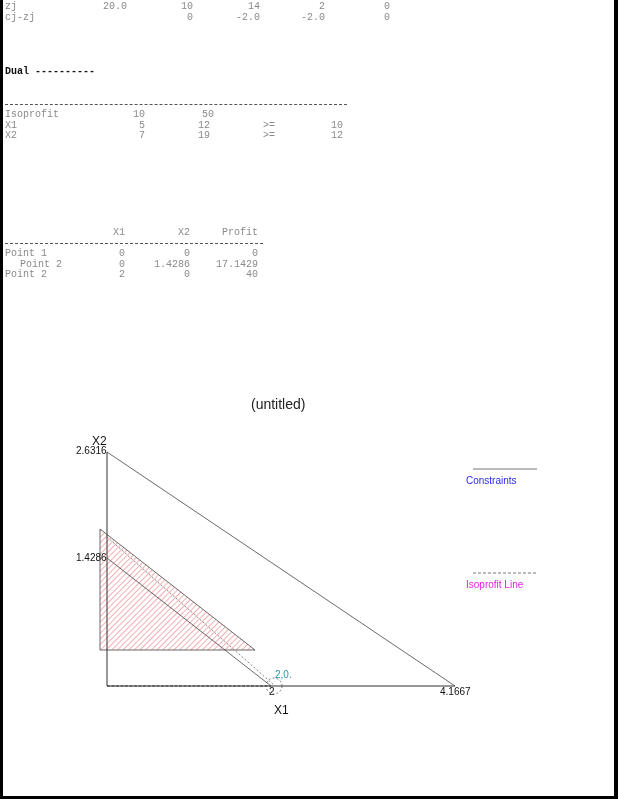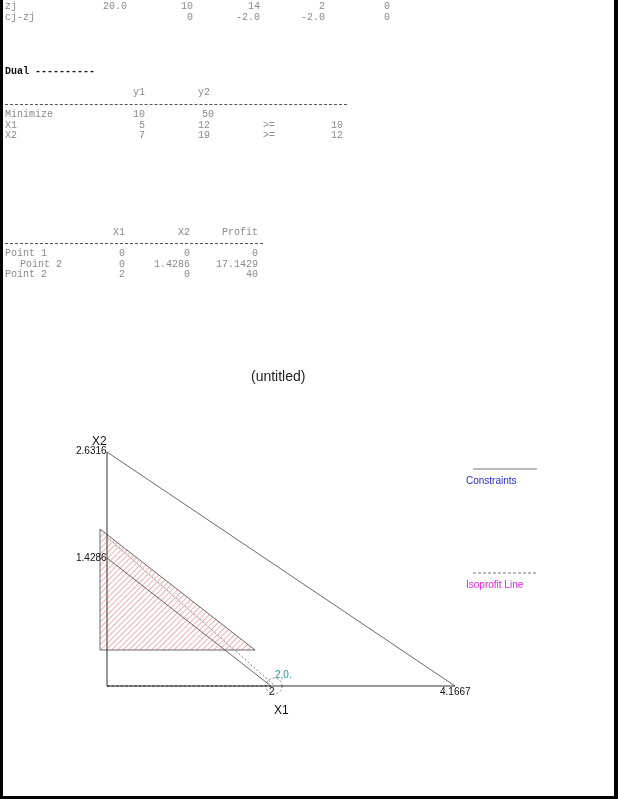--- a/index.html
+++ b/index.html
@@ -74,30 +74,24 @@
       <span class="cell" style="left:0;">cj-zj</span>
       <span class="cell r" style="left:90px; width:32px;"></span>
       <span class="cell r" style="left:160px; width:28px;">0</span>
       <span class="cell r" style="left:225px; width:30px;">-2.0</span>
       <span class="cell r" style="left:290px; width:30px;">-2.0</span>
       <span class="cell r" style="left:355px; width:30px;">0</span>
     </div>
   </div>
 
   <div class="mono bold" style="left:2px; top:67px;">Dual ----------</div>
-  <div class="mono" style="left:2px; top:88px; width:400px; height:60px;">
-    <div class="row" style="top:0;">
-      <span class="cell r" style="left:115px; width:25px;">y1</span>
-      <span class="cell r" style="left:180px; width:25px;">y2</span>
-    </div>
-  </div>
   <div class="rule" style="left:2px; top:104px; width:342px;"></div>
   <div class="mono" style="left:2px; top:110px; width:400px; height:35px;">
     <div class="row" style="top:0;">
-      <span class="cell" style="left:0;">Minimize</span>
+      <span class="cell" style="left:0;">Isoprofit</span>
       <span class="cell r" style="left:115px; width:25px;">10</span>
       <span class="cell r" style="left:184px; width:25px;">50</span>
       <span class="cell" style="left:258px;"></span>
       <span class="cell r" style="left:310px; width:28px;"></span>
     </div>
     <div class="row" style="top:10.5px;">
       <span class="cell" style="left:0;">X1</span>
       <span class="cell r" style="left:115px; width:25px;">5</span>
       <span class="cell r" style="left:180px; width:25px;">12</span>
       <span class="cell" style="left:258px;">&gt;=</span>
@@ -134,21 +128,21 @@
       <span class="cell r" style="left:195px; width:58px;">17.1429</span>
     </div>
     <div class="row" style="top:21px;">
       <span class="cell" style="left:0;">Point 2</span>
       <span class="cell r" style="left:100px; width:20px;">2</span>
       <span class="cell r" style="left:140px; width:45px;">0</span>
       <span class="cell r" style="left:195px; width:58px;">40</span>
     </div>
   </div>
 
-  <div class="chart-title" style="left:248px; top:368px;">(untitled)</div>
+  <div class="chart-title" style="left:248px; top:396px;">(untitled)</div>
 
   <svg width="611" height="796">
     <defs>
       <pattern id="hatch" patternUnits="userSpaceOnUse" width="4" height="4" patternTransform="rotate(45)">
         <line x1="0" y1="0" x2="0" y2="4" stroke="#e05050" stroke-width="0.9"></line>
       </pattern>
     </defs>
 
     <polygon points="97,529 97,650 252,650" fill="url(#hatch)" stroke="#444" stroke-width="0.8"></polygon>
 

